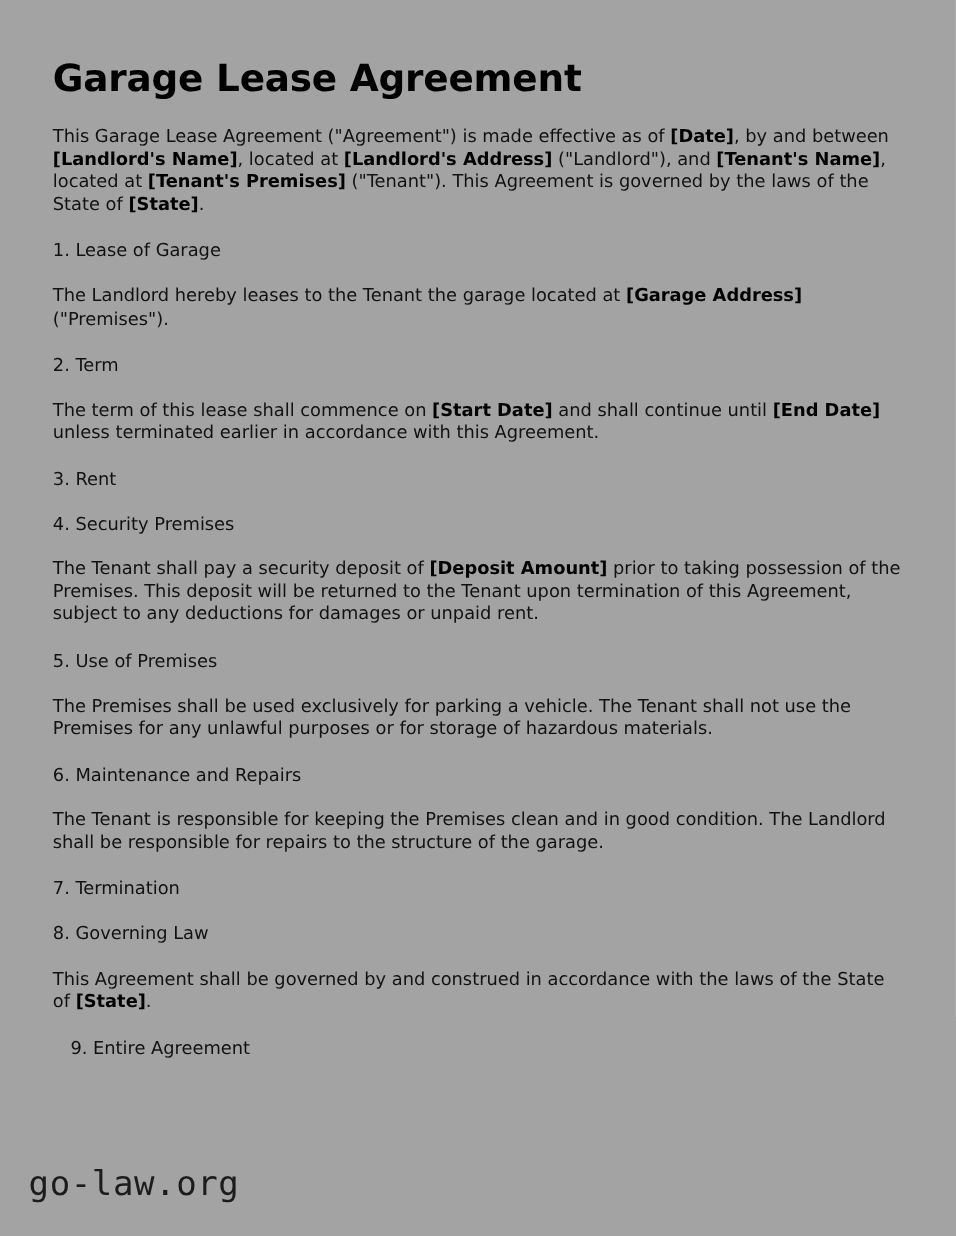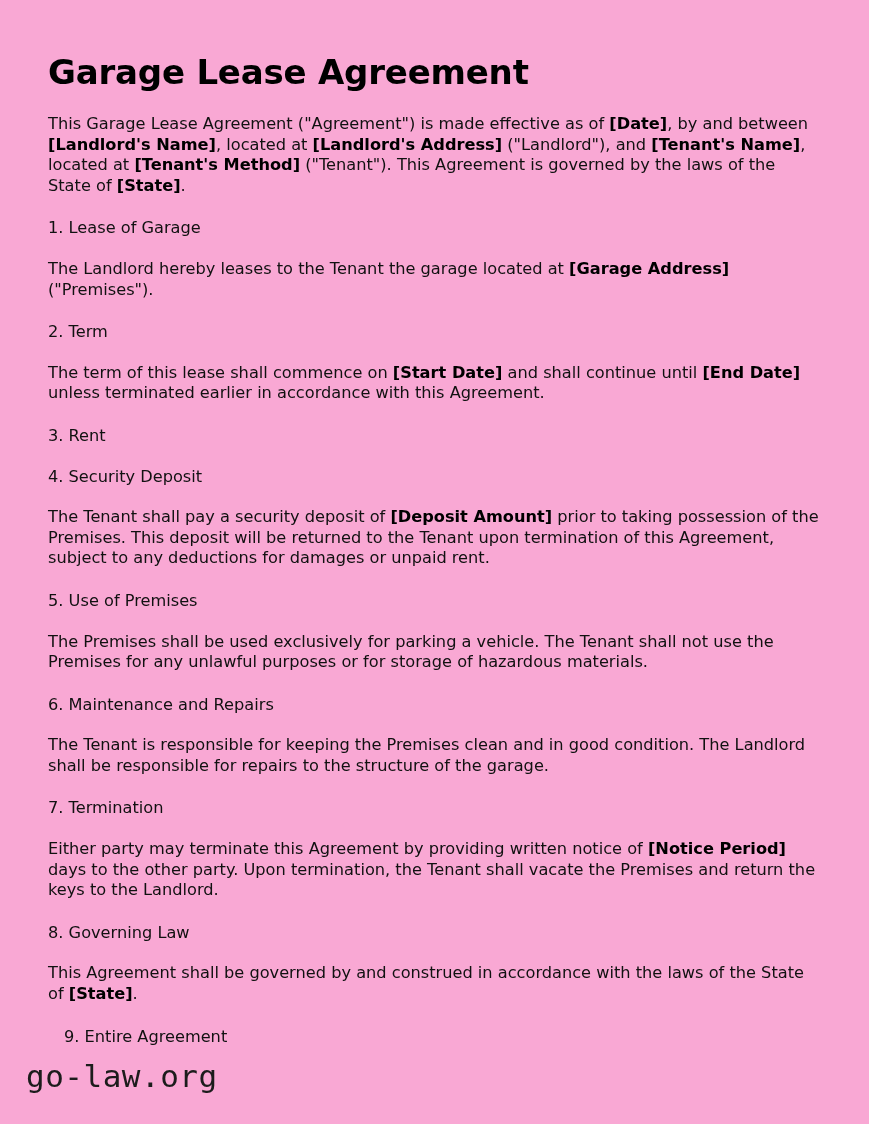--- a/index.html
+++ b/index.html
@@ -16,21 +16,21 @@
     color: #000000;
     -webkit-font-smoothing: antialiased;
   }
 
   .page {
     position: absolute;
     left: 0;
     top: 0;
     width: 869px;
     height: 1124px;
-    background: #f9a8d4;
+    background: #a3a3a3;
     box-sizing: border-box;
   }
 
   .content {
     position: absolute;
     left: 48px;
     top: 52px;
     width: 774px;
   }
 
@@ -91,49 +91,48 @@
 </style>
 </head>
 <body>
 
 <div class="page">
 
   <div class="content">
 
     <h1 class="doc-title">Garage Lease Agreement</h1>
 
-    <p class="body-text">This Garage Lease Agreement ("Agreement") is made effective as of <b>[Date]</b>, by and between <b>[Landlord's Name]</b>, located at <b>[Landlord's Address]</b> ("Landlord"), and <b>[Tenant's Name]</b>, located at <b>[Tenant's Method]</b> ("Tenant"). This Agreement is governed by the laws of the State of <b>[State]</b>.</p>
+    <p class="body-text">This Garage Lease Agreement ("Agreement") is made effective as of <b>[Date]</b>, by and between <b>[Landlord's Name]</b>, located at <b>[Landlord's Address]</b> ("Landlord"), and <b>[Tenant's Name]</b>, located at <b>[Tenant's Premises]</b> ("Tenant"). This Agreement is governed by the laws of the State of <b>[State]</b>.</p>
 
     <div id="sections-container">
         <div class="section-block">
           <h2 class="section-heading"><span class="sec-num">1. </span><span class="sec-title">Lease of Garage</span></h2>
           <p class="body-text">The Landlord hereby leases to the Tenant the garage located at <b>[Garage Address]</b> ("Premises").</p>
         </div>
         <div class="section-block">
           <h2 class="section-heading"><span class="sec-num">2. </span><span class="sec-title">Term</span></h2>
           <p class="body-text">The term of this lease shall commence on <b>[Start Date]</b> and shall continue until <b>[End Date]</b> unless terminated earlier in accordance with this Agreement.</p>
         </div>
         <div class="section-block">
           <h2 class="section-heading"><span class="sec-num">3. </span><span class="sec-title">Rent</span></h2>
         </div>
         <div class="section-block">
-          <h2 class="section-heading"><span class="sec-num">4. </span><span class="sec-title">Security Deposit</span></h2>
+          <h2 class="section-heading"><span class="sec-num">4. </span><span class="sec-title">Security Premises</span></h2>
           <p class="body-text">The Tenant shall pay a security deposit of <b>[Deposit Amount]</b> prior to taking possession of the Premises. This deposit will be returned to the Tenant upon termination of this Agreement, subject to any deductions for damages or unpaid rent.</p>
         </div>
         <div class="section-block">
           <h2 class="section-heading"><span class="sec-num">5. </span><span class="sec-title">Use of Premises</span></h2>
           <p class="body-text">The Premises shall be used exclusively for parking a vehicle. The Tenant shall not use the Premises for any unlawful purposes or for storage of hazardous materials.</p>
         </div>
         <div class="section-block">
           <h2 class="section-heading"><span class="sec-num">6. </span><span class="sec-title">Maintenance and Repairs</span></h2>
           <p class="body-text">The Tenant is responsible for keeping the Premises clean and in good condition. The Landlord shall be responsible for repairs to the structure of the garage.</p>
         </div>
         <div class="section-block">
           <h2 class="section-heading"><span class="sec-num">7. </span><span class="sec-title">Termination</span></h2>
-          <p class="body-text">Either party may terminate this Agreement by providing written notice of <b>[Notice Period]</b> days to the other party. Upon termination, the Tenant shall vacate the Premises and return the keys to the Landlord.</p>
         </div>
         <div class="section-block">
           <h2 class="section-heading"><span class="sec-num">8. </span><span class="sec-title">Governing Law</span></h2>
           <p class="body-text">This Agreement shall be governed by and construed in accordance with the laws of the State of <b>[State]</b>.</p>
         </div>
         <div class="section-block">
           <h2 class="section-heading" style="margin-bottom: 0px; margin-left: 16px;"><span class="sec-num">9. </span><span class="sec-title">Entire Agreement</span></h2>
         </div>
       </div>
 

